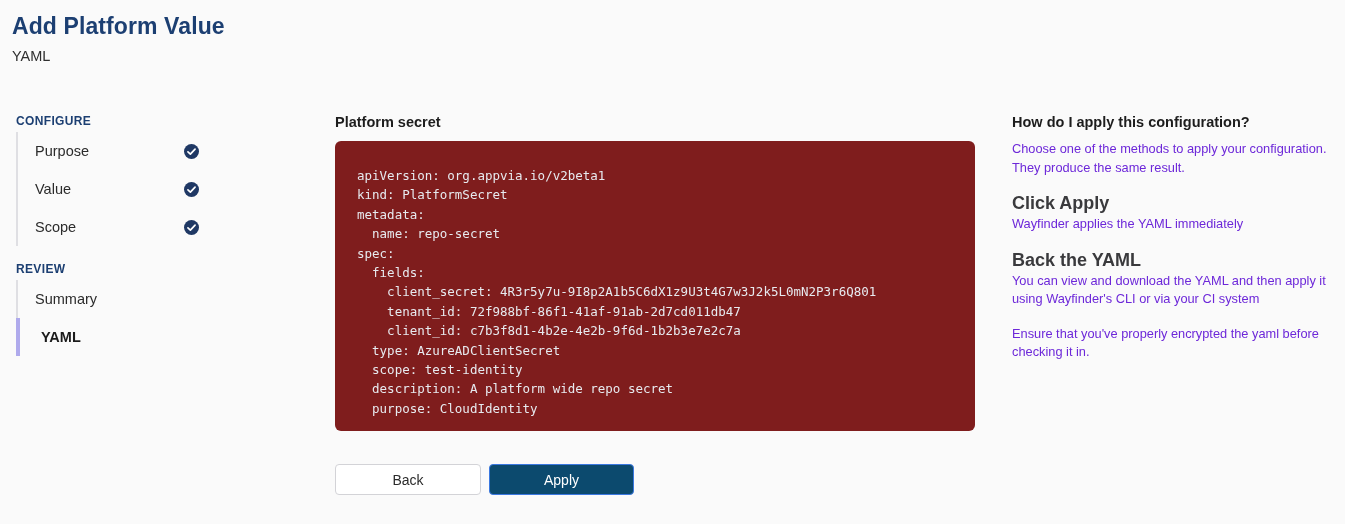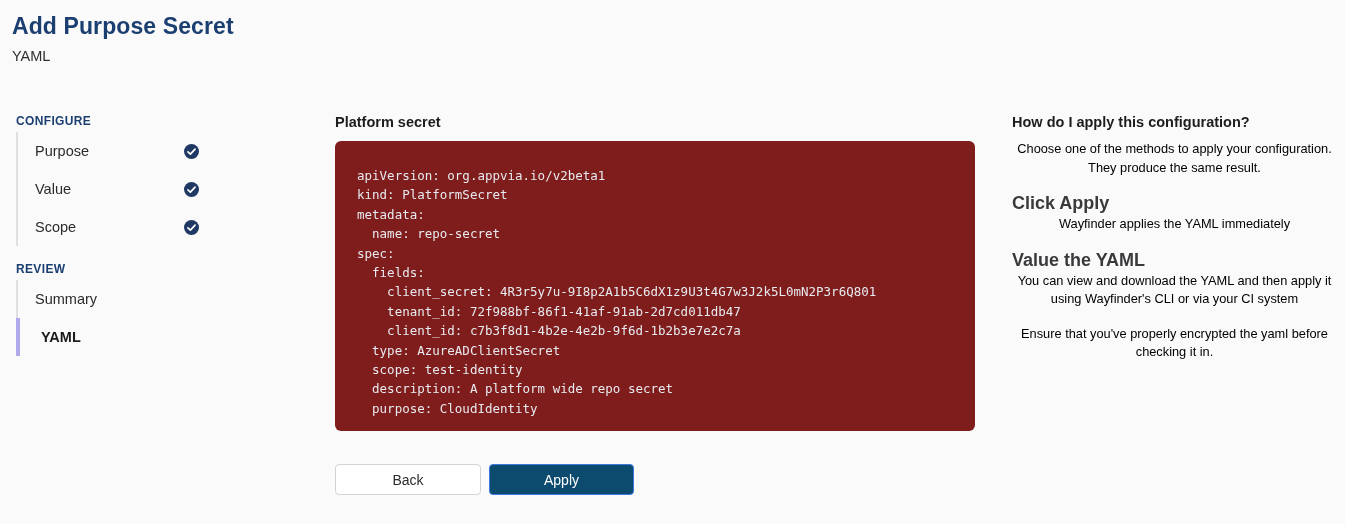--- a/index.html
+++ b/index.html
@@ -164,40 +164,39 @@
   }
   .help-title {
     font-size: 14.5px;
     font-weight: bold;
     color: #1d1d1d;
     margin: 0 0 10px 0;
   }
   .help-para {
     font-size: 12.8px;
     line-height: 18.5px;
-    color: #000000;
+    color: #6d28d9;
     margin: 0 0 16px 0;
-    text-align: center;
   }
   .help-sub {
     font-size: 18px;
     font-weight: bold;
     color: #3a3a3d;
     margin: 0 0 1px 0;
   }
   .help-block { margin-bottom: 16px; }
   .help-block .help-para { margin-bottom: 0; }
 </style>
 </head>
 <body>
 
 <div class="page">
 
   <div class="header">
-    <h1 class="page-title">Add Purpose Secret</h1>
+    <h1 class="page-title">Add Platform Value</h1>
     <div class="page-subtitle">YAML</div>
   </div>
 
   <div class="sidebar">
 
     <div class="nav-group">
       <div class="nav-section-title">CONFIGURE</div>
       <div class="nav-items">
 
         <div class="nav-item">
@@ -272,20 +271,20 @@
   <div class="help">
     <div class="help-title">How do I apply this configuration?</div>
     <p class="help-para">Choose one of the methods to apply your configuration. They produce the same result.</p>
 
     <div class="help-block">
       <div class="help-sub">Click Apply</div>
       <p class="help-para">Wayfinder applies the YAML immediately</p>
     </div>
 
     <div class="help-block">
-      <div class="help-sub">Value the YAML</div>
+      <div class="help-sub">Back the YAML</div>
       <p class="help-para">You can view and download the YAML and then apply it using Wayfinder's CLI or via your CI system</p>
     </div>
 
     <p class="help-para">Ensure that you've properly encrypted the yaml before checking it in.</p>
   </div>
 
 </div>
 
 </body></html>

